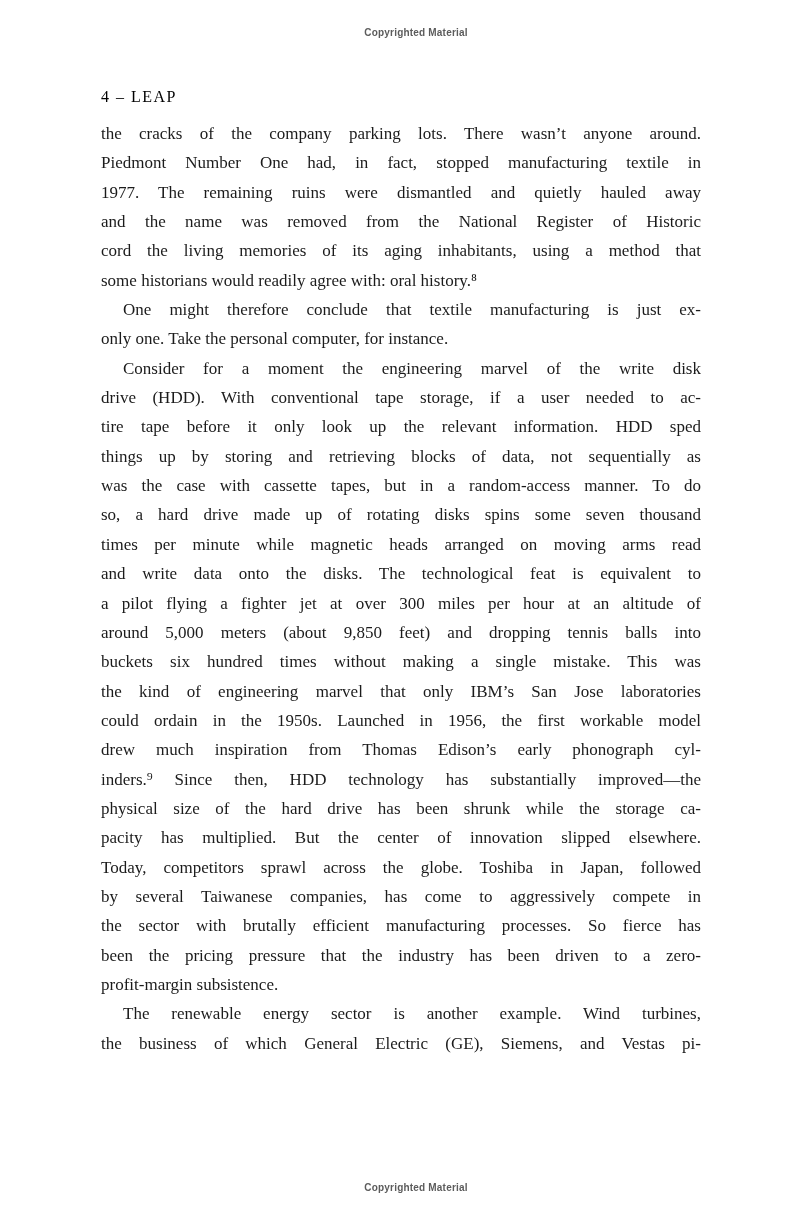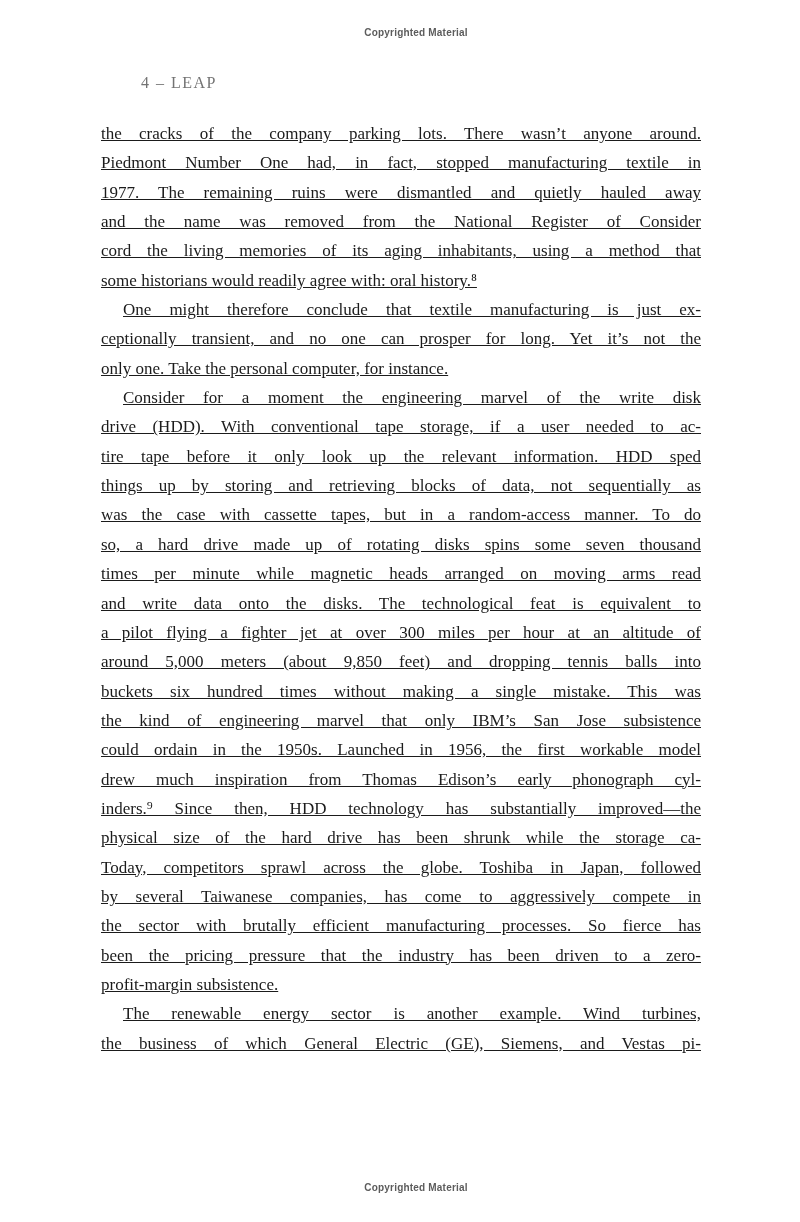--- a/index.html
+++ b/index.html
@@ -24,88 +24,86 @@
     font-weight: bold;
     font-size: 10px;
     color: #5c5c5c;
     letter-spacing: 0.2px;
   }
   .copyright.top { top: 27px; }
   .copyright.bottom { top: 1182px; }
   .running-header {
     position: absolute;
     left: 101px;
-    top: 74px;
+    top: 88px;
     font-size: 16px;
     letter-spacing: 1.5px;
-    color: #737373;
-    margin-left: 40px;
+    color: #000000;
   }
   .page-body {
     position: absolute;
     left: 101px;
     top: 119px;
     width: 600px;
     font-size: 17px;
     line-height: 29.35px;
   }
   .para { margin: 0; }
   .line {
     text-align: justify;
     text-align-last: justify;
     height: 29.35px;
     white-space: nowrap;
     overflow: visible;
-    text-decoration: underline;
   }
   .line.lastline {
     text-align-last: left;
   }
   .line.indent {
     text-indent: 22px;
   }
 </style>
 </head>
 <body>
 
 <div class="copyright top">Copyrighted Material</div>
 
 <div class="running-header">4 – LEAP</div>
 
 <div class="page-body">
     <div class="para">
       <div class="line">the cracks of the company parking lots. There wasn’t anyone around.</div>
       <div class="line">Piedmont Number One had, in fact, stopped manufacturing textile in</div>
       <div class="line">1977. The remaining ruins were dismantled and quietly hauled away</div>
-      <div class="line">and the name was removed from the National Register of Consider</div>
+      <div class="line">and the name was removed from the National Register of Historic</div>
       <div class="line">cord the living memories of its aging inhabitants, using a method that</div>
       <div class="line lastline">some historians would readily agree with: oral history.⁸</div>
     </div>
     <div class="para">
       <div class="line indent">One might therefore conclude that textile manufacturing is just ex-</div>
-      <div class="line">ceptionally transient, and no one can prosper for long. Yet it’s not the</div>
       <div class="line lastline">only one. Take the personal computer, for instance.</div>
     </div>
     <div class="para">
       <div class="line indent">Consider for a moment the engineering marvel of the write disk</div>
       <div class="line">drive (HDD). With conventional tape storage, if a user needed to ac-</div>
       <div class="line">tire tape before it only look up the relevant information. HDD sped</div>
       <div class="line">things up by storing and retrieving blocks of data, not sequentially as</div>
       <div class="line">was the case with cassette tapes, but in a random-access manner. To do</div>
       <div class="line">so, a hard drive made up of rotating disks spins some seven thousand</div>
       <div class="line">times per minute while magnetic heads arranged on moving arms read</div>
       <div class="line">and write data onto the disks. The technological feat is equivalent to</div>
       <div class="line">a pilot flying a fighter jet at over 300 miles per hour at an altitude of</div>
       <div class="line">around 5,000 meters (about 9,850 feet) and dropping tennis balls into</div>
       <div class="line">buckets six hundred times without making a single mistake. This was</div>
-      <div class="line">the kind of engineering marvel that only IBM’s San Jose subsistence</div>
+      <div class="line">the kind of engineering marvel that only IBM’s San Jose laboratories</div>
       <div class="line">could ordain in the 1950s. Launched in 1956, the first workable model</div>
       <div class="line">drew much inspiration from Thomas Edison’s early phonograph cyl-</div>
       <div class="line">inders.⁹ Since then, HDD technology has substantially improved—the</div>
       <div class="line">physical size of the hard drive has been shrunk while the storage ca-</div>
+      <div class="line">pacity has multiplied. But the center of innovation slipped elsewhere.</div>
       <div class="line">Today, competitors sprawl across the globe. Toshiba in Japan, followed</div>
       <div class="line">by several Taiwanese companies, has come to aggressively compete in</div>
       <div class="line">the sector with brutally efficient manufacturing processes. So fierce has</div>
       <div class="line">been the pricing pressure that the industry has been driven to a zero-</div>
       <div class="line lastline">profit-margin subsistence.</div>
     </div>
     <div class="para">
       <div class="line indent">The renewable energy sector is another example. Wind turbines,</div>
       <div class="line">the business of which General Electric (GE), Siemens, and Vestas pi-</div>
     </div>

